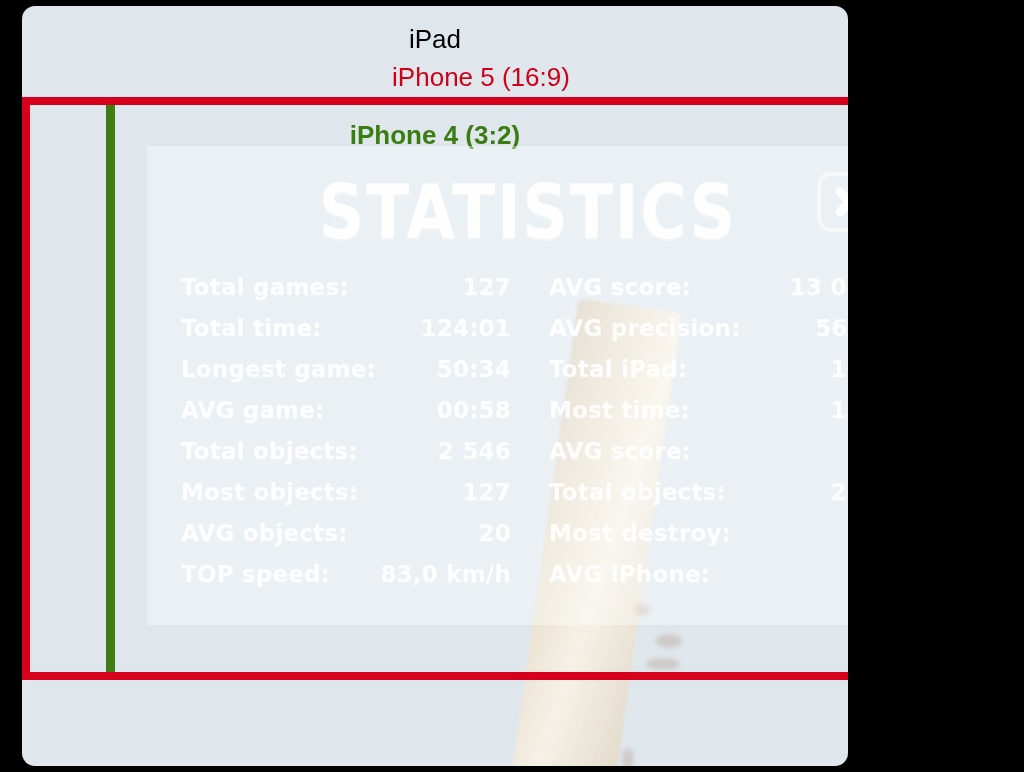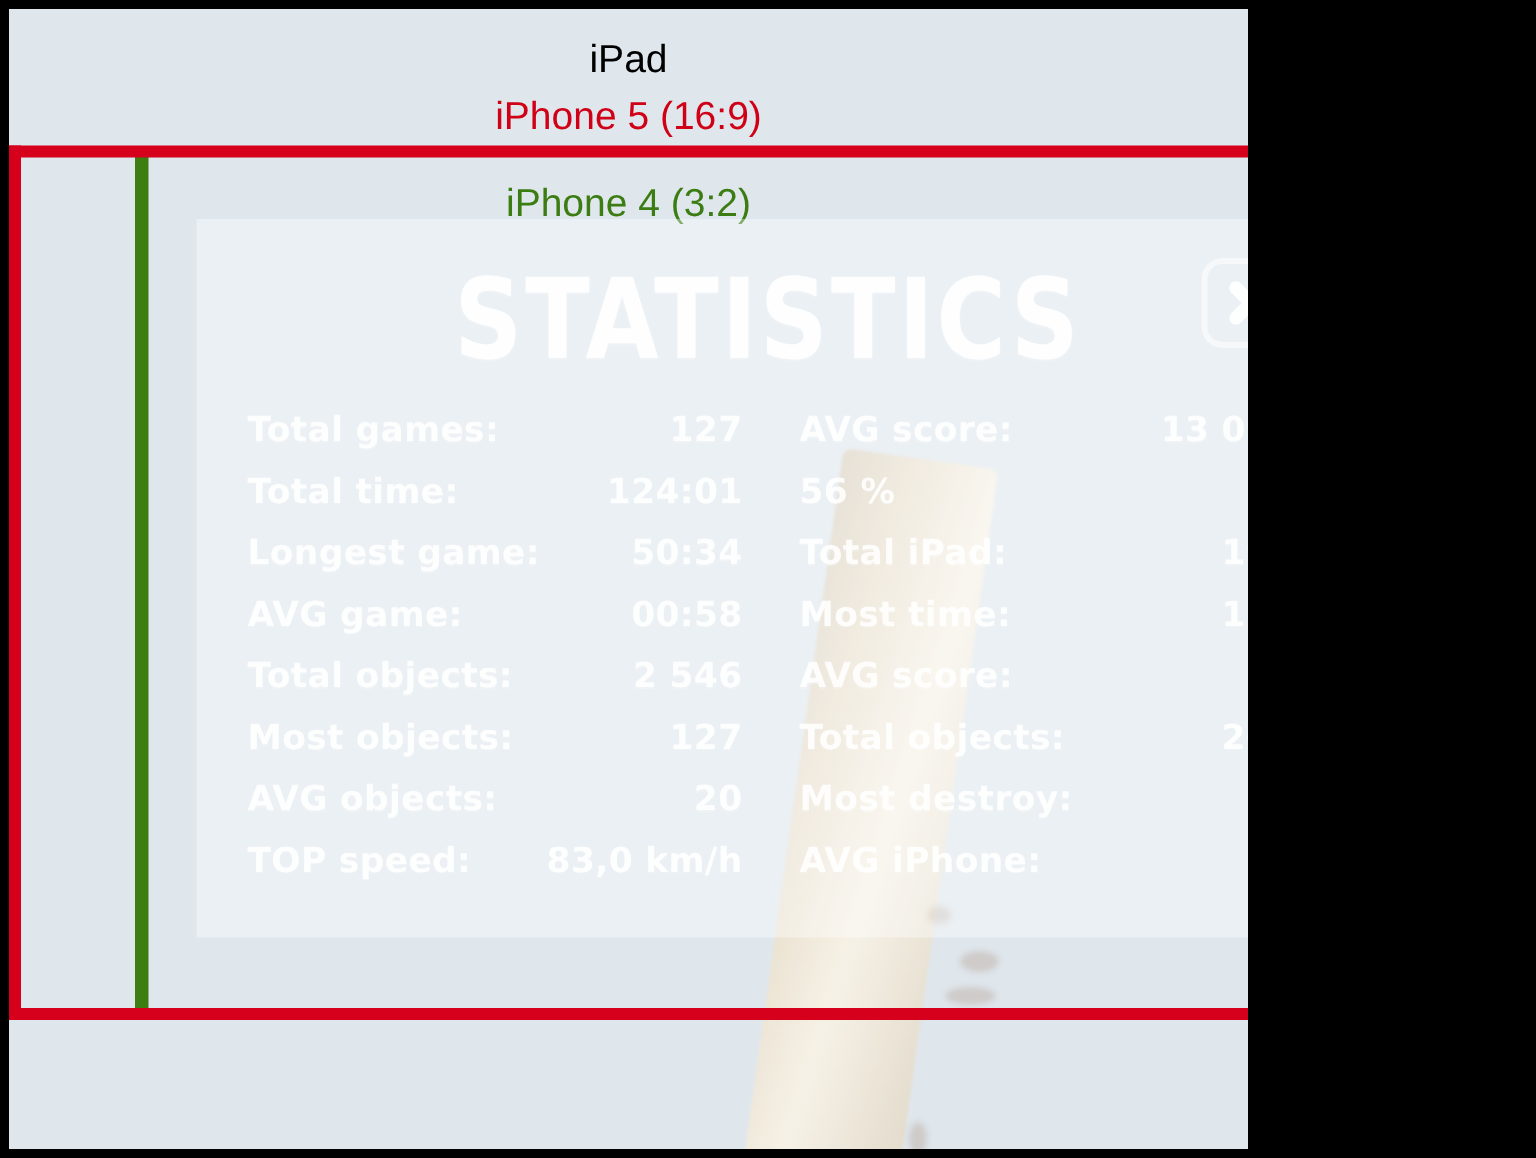--- a/index.html
+++ b/index.html
@@ -15,26 +15,27 @@
   #screen {
     position: relative;
     width: 1024px;
     height: 772px;
     background: #000000;
   }
 
   
   #canvas {
     position: absolute;
-    left: 6px;
+    left: 22px;
     top: 6px;
     width: 826px;
     height: 760px;
     background: #dfe7ed;
     overflow: hidden;
+    border-radius: 13px;
   }
 
   
   #artwork {
     position: absolute;
     inset: 0;
     overflow: hidden;
     pointer-events: none;
   }
   .hammer-handle {
@@ -89,22 +90,22 @@
   
   .guide-label {
     position: absolute;
     width: 100%;
     text-align: center;
     font-size: 26px;
     line-height: 1;
     white-space: nowrap;
   }
   #label-ipad    { top: 20px;  color: #000000; }
-  #label-iphone5 { top: 58px;  color: #d00016; }
-  #label-iphone4 { top: 116px; color: #3c7d13; }
+  #label-iphone5 { top: 58px;  color: #d00016; margin-left: 46px; }
+  #label-iphone4 { top: 116px; color: #3c7d13; font-weight: bold; }
 
   .guide-line-h {
     position: absolute;
     left: 0;
     width: 1012px;
     height: 8px;
     background: #d6001c;
   }
   #guide-red-top    { top: 91px; }
   #guide-red-bottom { top: 666px; }
@@ -268,20 +269,21 @@
             <span class="stat-value">83,0 km/h</span>
           </div>
         </div>
 
         <div class="stats-column">
           <div class="stat-row">
             <span class="stat-label">AVG score:</span>
             <span class="stat-value">13 094</span>
           </div>
           <div class="stat-row">
+            <span class="stat-label">AVG precision:</span>
             <span class="stat-value">56 %</span>
           </div>
           <div class="stat-row">
             <span class="stat-label">Total iPad:</span>
             <span class="stat-value">198</span>
           </div>
           <div class="stat-row">
             <span class="stat-label">Most time:</span>
             <span class="stat-value">122</span>
           </div>

